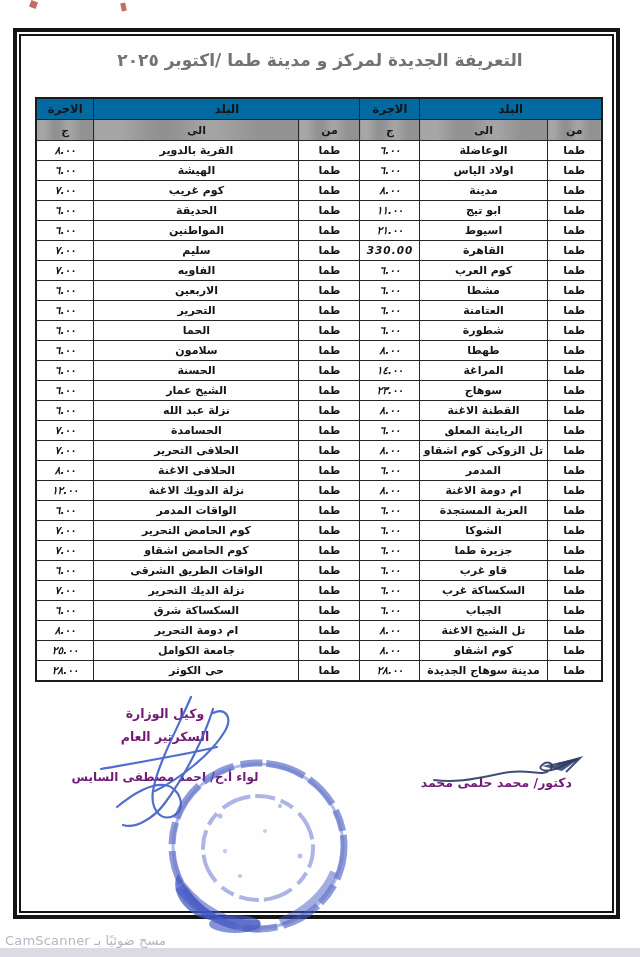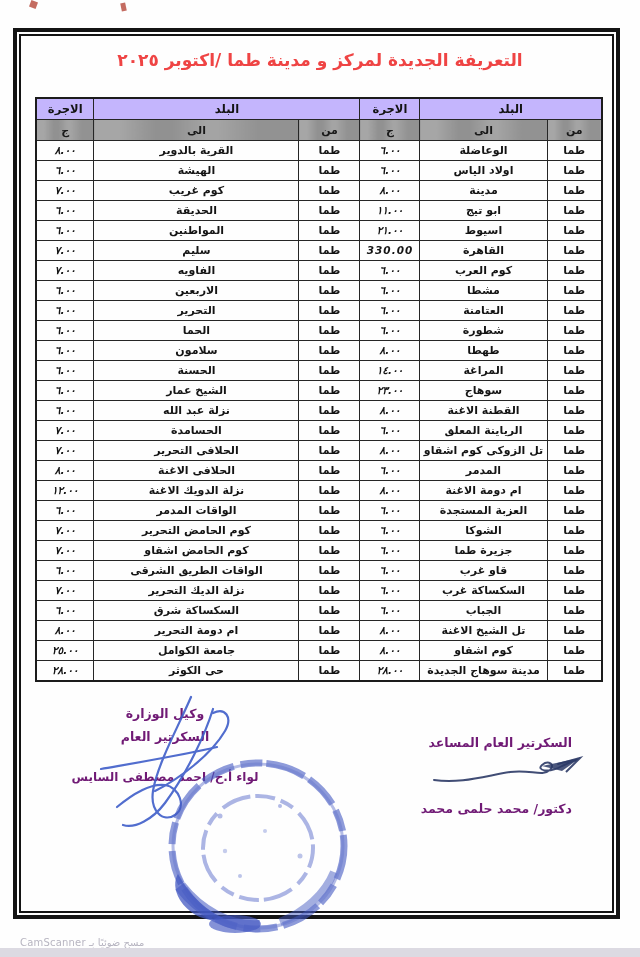--- a/index.html
+++ b/index.html
@@ -18,60 +18,60 @@
   .frame-inner{
     position:absolute;inset:2px;border:2px solid #141414;
   }
   .red-mark{position:absolute;background:#b5473a;opacity:.8;}
   .m1{left:30px;top:1px;width:7px;height:7px;transform:rotate(20deg);}
   .m2{left:121px;top:3px;width:5px;height:8px;transform:rotate(-12deg);}
 
   
   .title{
     position:absolute;left:0;right:0;top:50px;text-align:center;
-    font-size:17px;font-weight:bold;color:#ef4444;direction:rtl;
+    font-size:17px;font-weight:bold;color:#737373;direction:rtl;
     letter-spacing:0;
   }
 
   
   table.tariff{
     position:absolute;right:37px;top:97px;width:566px;
     border-collapse:collapse;table-layout:fixed;direction:rtl;
     font-size:11px;color:#141414;
   }
   table.tariff th,table.tariff td{
     border:1px solid #262626;
     padding:0 2px;height:19px;line-height:17px;
     text-align:center;font-weight:bold;overflow:hidden;white-space:nowrap;
   }
   table.tariff{border:2px solid #1c1c1c;}
-  thead tr.h1 th{height:20px;background:#c4b5fd;font-size:11.5px;margin-top:16px;}
+  thead tr.h1 th{height:20px;background:#0369a1;font-size:11.5px;margin-top:16px;}
   thead tr.h2 th{
     height:20px;background:#9a9a9a;color:#191919;font-size:11px;
     background-image:linear-gradient(90deg,rgba(255,255,255,.12) 0 12%,rgba(0,0,0,.06) 30% 38%,rgba(255,255,255,.1) 55% 60%,rgba(0,0,0,.05) 80% 100%);
   }
   td.fare{font-size:10.5px;letter-spacing:1px;font-style:italic;}
   td.toname{font-size:11px;margin-top:12px;}
 
   
   .sig{position:absolute;direction:rtl;color:#701a75;font-weight:bold;}
   .sig-right{right:68px;top:735px;text-align:right;font-size:12.5px;width:200px;}
-  .sig-right .name{margin-top:51px;font-size:12.5px;}
+  .sig-right .name{margin-top:40px;font-size:12.5px;}
   .sig-left{left:60px;top:706px;width:210px;text-align:center;font-size:12.5px;}
   .sig-left .l2{margin-top:8px;}
   .sig-left .name{margin-top:26px;font-size:12px;white-space:nowrap;}
 
   svg.ink{position:absolute;pointer-events:none;}
 
   
   .bottom-band{
     position:absolute;left:0;right:0;bottom:0;height:9px;background:#dcdae2;
   }
   .watermark{
-    position:absolute;left:20px;bottom:9px;font-size:10px;color:#b7b5c1;
+    position:absolute;left:5px;bottom:9px;font-size:13px;color:#b7b5c1;
     direction:rtl;letter-spacing:.2px;
   }
 </style>
 </head>
 <body>
 
 <div class="scan">
 
   <div class="red-mark m1"></div>
   <div class="red-mark m2"></div>
@@ -321,21 +321,20 @@
           <td class="toname">مدينة سوهاج الجديدة</td>
           <td class="fare">٢٨.٠٠</td>
           <td class="from">طما</td>
           <td class="toname">حى الكوثر</td>
           <td class="fare">٢٨.٠٠</td>
         </tr>
       </tbody>
   </table>
 
   <div class="sig sig-right">
-    <div>السكرتير العام المساعد</div>
     <div class="name">دكتور/ محمد حلمى محمد</div>
   </div>
 
   <div class="sig sig-left">
     <div class="l1">وكيل الوزارة</div>
     <div class="l2">السكرتير العام</div>
     <div class="name">لواء أ.ح/ احمد مصطفى السايس</div>
   </div>
 
   <svg class="ink" style="left:430px;top:750px;" width="160" height="40" viewBox="0 0 160 40">

